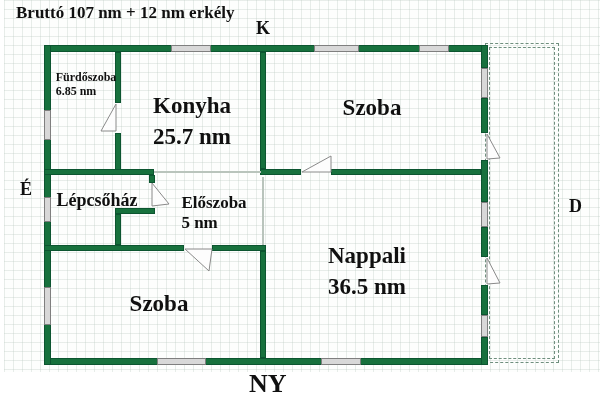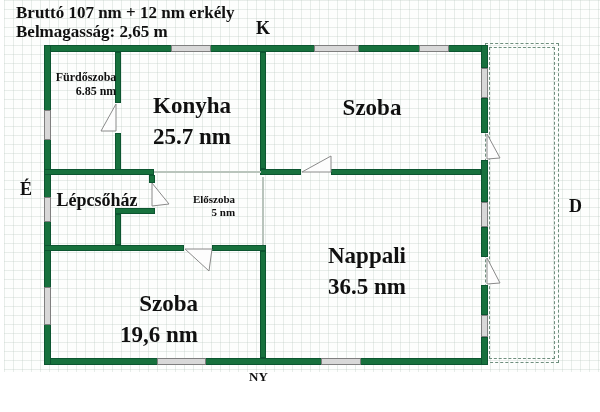--- a/index.html
+++ b/index.html
@@ -17,43 +17,42 @@
       linear-gradient(rgba(190,205,195,0.35) 1px, transparent 1px),
       linear-gradient(90deg, rgba(190,205,195,0.35) 1px, transparent 1px);
     background-size:9px 9px;
   }
   .wall{position:absolute;background:#17713d;box-shadow:inset 0 0 0 1px #0c5530;}
   .window{position:absolute;background:#d8d8d8;border:1px solid #7f7f7f;box-sizing:border-box;}
   .thinline{position:absolute;background:#b9c4bc;}
   .balcony-outer{position:absolute;left:481px;top:43px;width:74px;height:320px;border:1px dashed #6f8f7e;box-sizing:border-box;}
   .balcony-inner{position:absolute;left:3px;top:3px;right:3px;bottom:3px;border:1px dashed #6f8f7e;}
   .doors{position:absolute;left:0;top:0;pointer-events:none;}
-  .label{position:absolute;transform:translateX(-50%);text-align:right;color:#101010;font-weight:bold;white-space:nowrap;line-height:1.2;}
+  .label{position:absolute;transform:translateX(-50%);text-align:left;color:#101010;font-weight:bold;white-space:nowrap;line-height:1.2;}
   .title{position:absolute;left:12px;top:3px;font-size:17px;font-weight:bold;color:#101010;line-height:19px;}
   .compass{position:absolute;font-size:18px;font-weight:bold;color:#101010;}
   .fs12{font-size:12px;}
   .fs13{font-size:18px;}
-  .fs15{font-size:11px;}
+  .fs15{font-size:17px;}
   .fs16{font-size:16px;}
   .fs17{font-size:23px;line-height:1.35;}
 </style>
 </head>
 <body>
 
 <div class="canvas">
 
   <div class="title">
     <div>Bruttó 107 nm + 12 nm erkély</div>
-    <div>Belmagasság: 2,65 m</div>
   </div>
 
   <div class="compass" style="left:252px;top:18px;">K</div>
   <div class="compass" style="left:16px;top:179px;">É</div>
   <div class="compass" style="left:565px;top:196px;">D</div>
-  <div class="compass" style="left:245px;top:369px;font-size:13px;">NY</div>
+  <div class="compass" style="left:245px;top:369px;font-size:26px;">NY</div>
 
   <div class="balcony-outer">
     <div class="balcony-inner"></div>
   </div>
 
   <div class="wall" style="left:40px;top:45px;width:444px;height:7px;"></div>
   <div class="wall" style="left:40px;top:358px;width:444px;height:7px;"></div>
   <div class="wall" style="left:40px;top:45px;width:7px;height:320px;"></div>
 
   <div class="wall" style="left:477px;top:45px;width:7px;height:23px;"></div>
@@ -127,17 +126,16 @@
     <div>5 nm</div>
   </div>
 
   <div class="label fs17" style="left:363px;top:240px;">
     <div>Nappali</div>
     <div>36.5 nm</div>
   </div>
 
   <div class="label fs17" style="left:155px;top:288px;">
     <div>Szoba</div>
-    <div>19,6 nm</div>
   </div>
 
 
 </div>
 
 </body></html>

